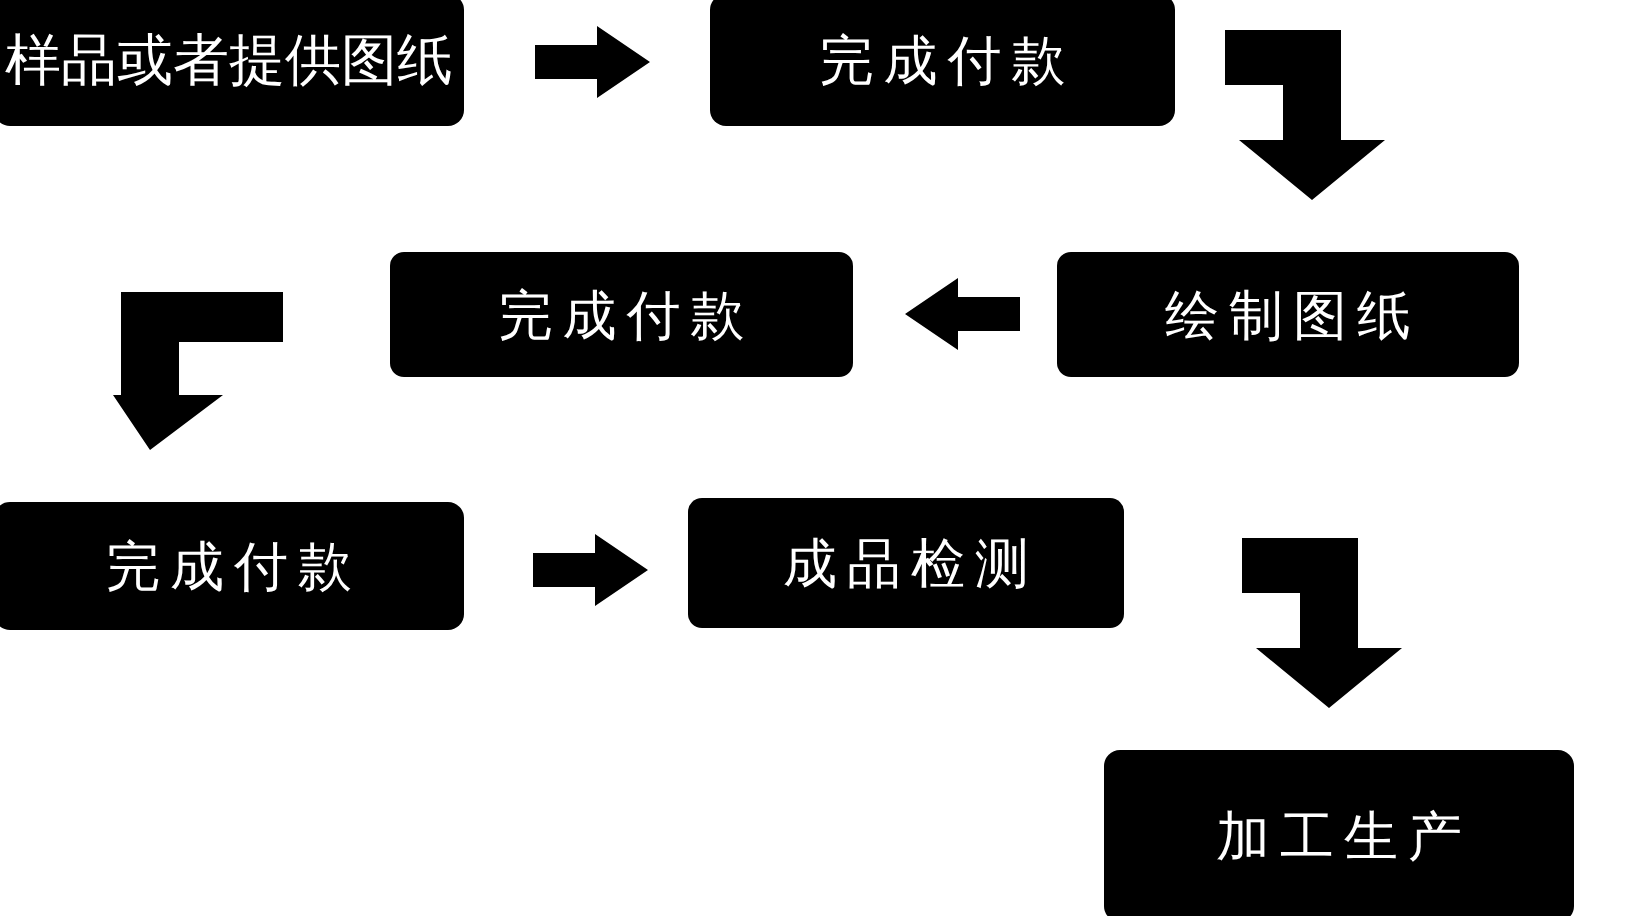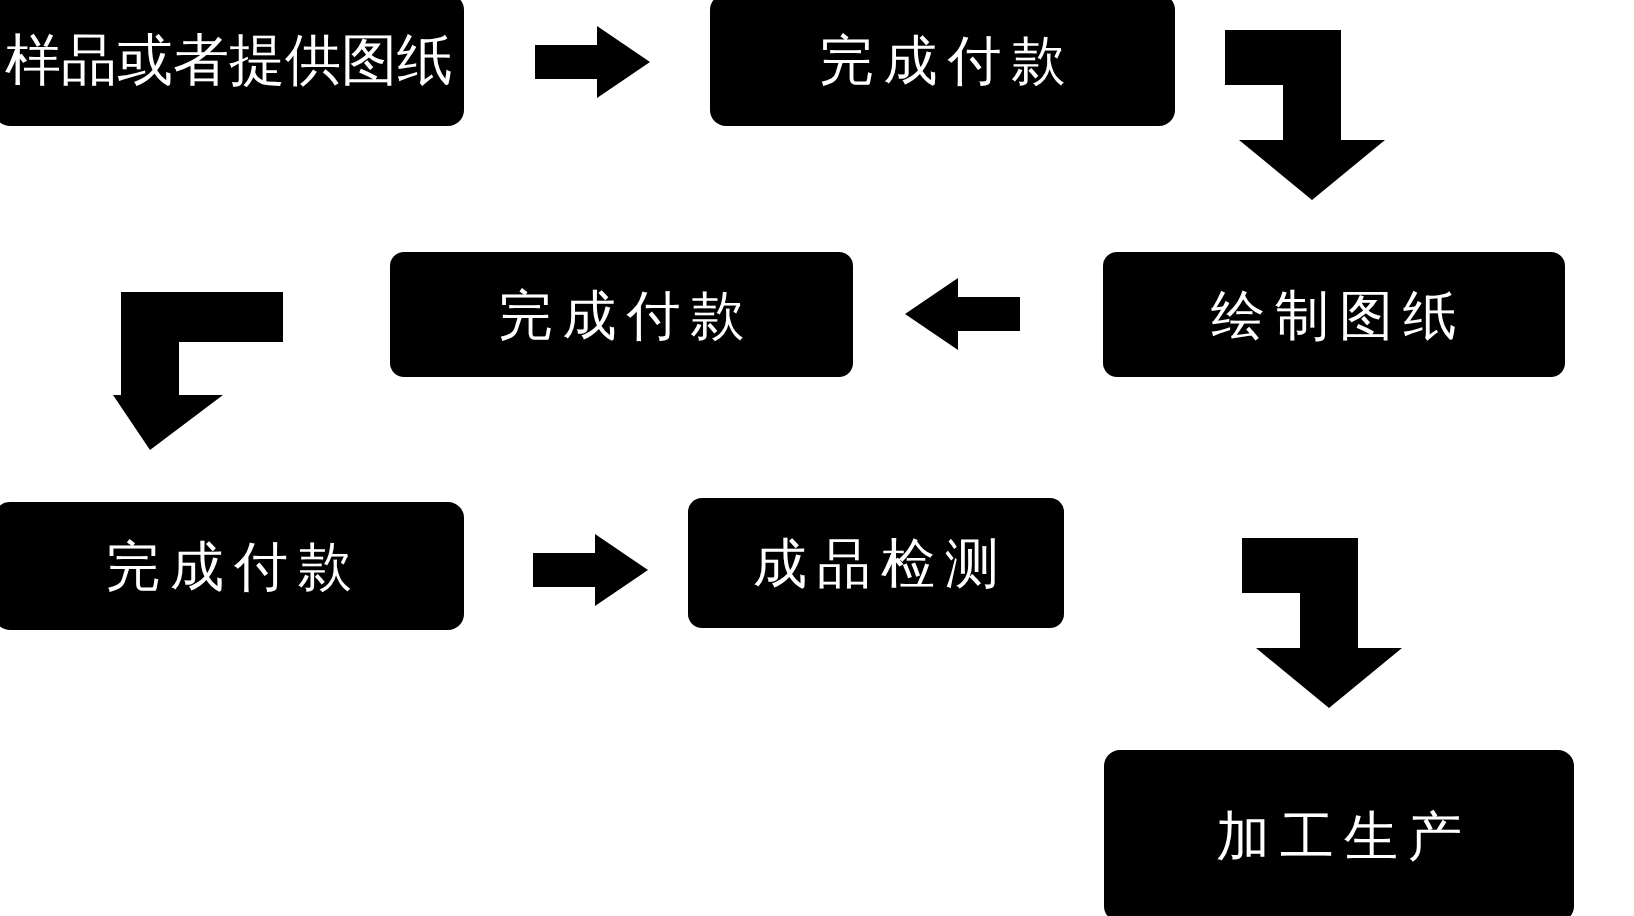--- a/index.html
+++ b/index.html
@@ -34,30 +34,30 @@
     line-height: 1;
     text-align: center;
   }
   
   #node-sample   { left: -6px;   top: -6px;   width: 470px; height: 132px; border-radius: 16px; }
   #node-sample .node-label   { font-size: 56px; letter-spacing: 0px; }
 
   #node-payment  { left: 710px;  top: -6px;   width: 465px; height: 132px; border-radius: 16px; }
   #node-payment .node-label  { font-size: 54px; letter-spacing: 10px; text-indent: 10px; }
 
-  #node-drawing  { left: 1103px; top: 252px;  width: 462px; height: 125px; }
+  #node-drawing  { left: 1057px; top: 252px;  width: 462px; height: 125px; }
   #node-drawing .node-label  { font-size: 54px; letter-spacing: 10px; text-indent: 10px; }
 
   #node-confirm  { left: 390px;  top: 252px;  width: 463px; height: 125px; }
   #node-confirm .node-label  { font-size: 54px; letter-spacing: 10px; text-indent: 10px; }
 
   #node-produce  { left: -6px;   top: 502px;  width: 470px; height: 128px; border-radius: 16px; }
   #node-produce .node-label  { font-size: 54px; letter-spacing: 10px; text-indent: 10px; }
 
-  #node-inspect  { left: 688px;  top: 498px;  width: 376px; height: 130px; }
+  #node-inspect  { left: 688px;  top: 498px;  width: 436px; height: 130px; }
   #node-inspect .node-label  { font-size: 54px; letter-spacing: 10px; text-indent: 10px; }
 
   #node-ship     { left: 1104px; top: 750px;  width: 470px; height: 172px; border-radius: 16px; }
   #node-ship .node-label     { font-size: 54px; letter-spacing: 10px; text-indent: 10px; }
 
   .arrow {
     position: absolute;
   }
   .arrow svg { display: block; }
 

